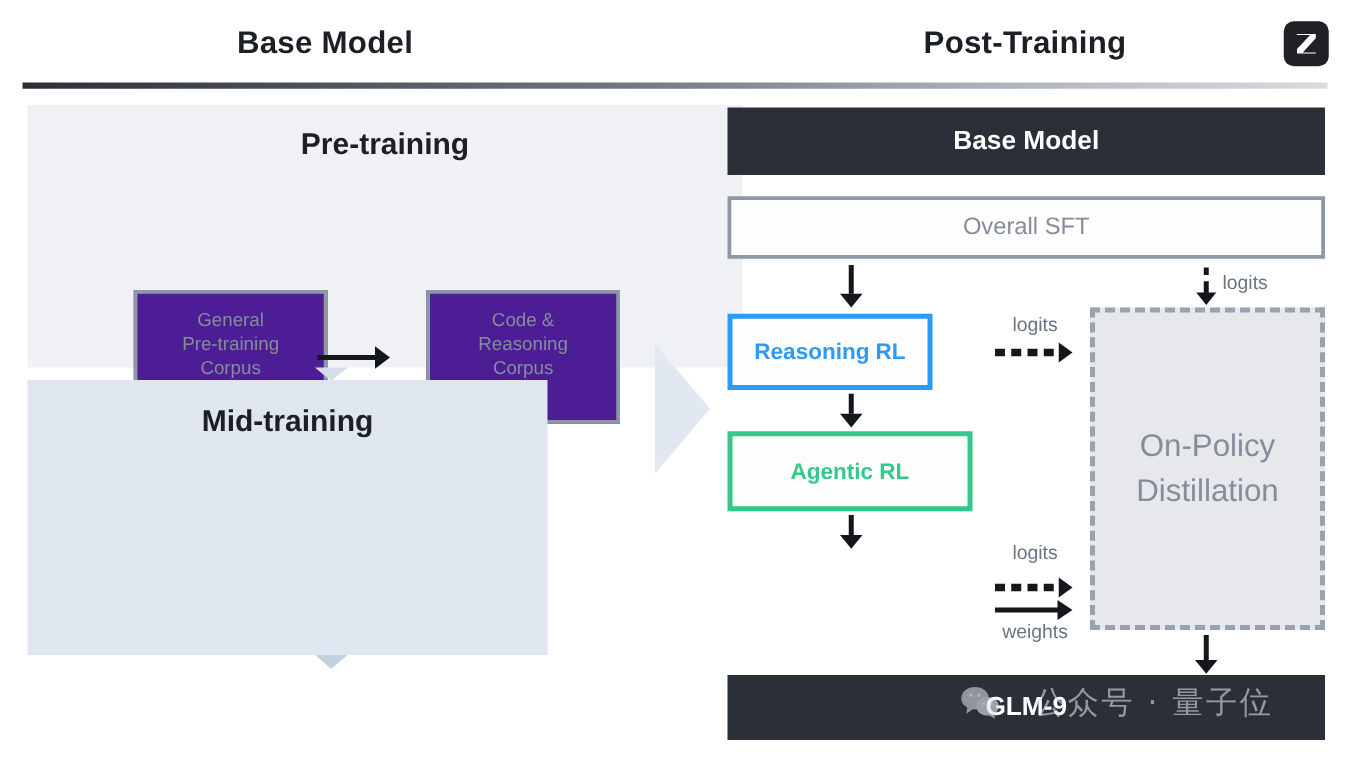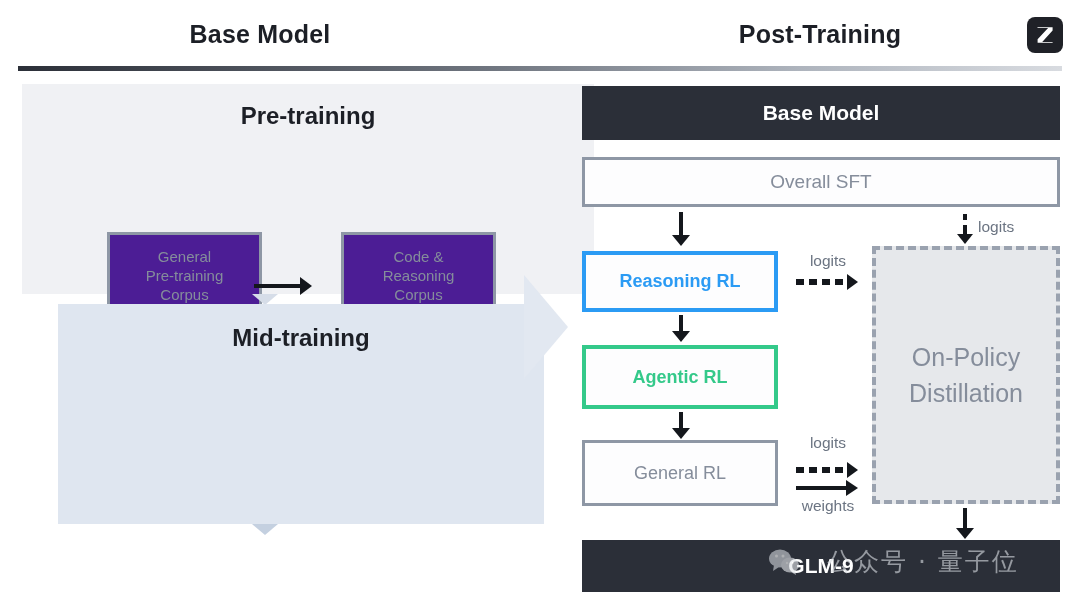--- a/index.html
+++ b/index.html
@@ -29,21 +29,21 @@
   .zlogo svg{display:block;}
 
   .divider{
     position:absolute;left:18px;top:66px;width:1044px;height:5px;
     background:linear-gradient(90deg,#2b2f38 0%,#6f757f 45%,#aeb4bd 75%,#d8dbe0 100%);
   }
 
   
   .panel{position:absolute;}
   #panel-pre{left:22px;top:84px;width:572px;height:210px;background:#f0f1f4;}
-  #panel-mid{left:22px;top:304px;width:486px;height:220px;background:#dfe6f0;margin-left:36px;}
+  #panel-mid{left:22px;top:304px;width:416px;height:220px;background:#dfe6f0;}
   #panel-sparse{left:22px;top:544px;width:486px;height:52px;background:#cfd9e6;
      display:flex;align-items:center;justify-content:center;}
 
   .panel-title{
     position:absolute;left:0;width:100%;text-align:center;
     font-size:24px;font-weight:700;color:#1c1f26;
   }
   #panel-pre .panel-title{top:18px;}
   #panel-mid .panel-title{top:20px;}
 
@@ -101,21 +101,21 @@
   #rbox-base span{color:#ffffff;font-size:21px;font-weight:700;}
 
   #rbox-sft{
     position:absolute;left:582px;top:157px;width:478px;height:50px;
     background:#fdfdfe;border:3px solid #8e97a5;box-sizing:border-box;
     display:flex;align-items:center;justify-content:center;
   }
   #rbox-sft span{color:#858d9b;font-size:19px;}
 
   #rbox-reason{
-    position:absolute;left:582px;top:251px;width:196px;height:61px;
+    position:absolute;left:582px;top:251px;width:164px;height:61px;
     background:#fdfdfe;border:4px solid #2b9bf4;box-sizing:border-box;
     display:flex;align-items:center;justify-content:center;
   }
   #rbox-reason span{color:#2b9bf4;font-size:18px;font-weight:700;}
 
   #rbox-agentic{
     position:absolute;left:582px;top:345px;width:196px;height:64px;
     background:#fdfdfe;border:4px solid #34c98a;box-sizing:border-box;
     display:flex;align-items:center;justify-content:center;
   }
@@ -288,23 +288,20 @@
 
   <div id="rbox-agentic">
     <span>Agentic RL</span>
   </div>
 
   <div class="varrow" id="varrow-3">
     <div class="shaft"></div>
       <div class="head"></div>
   </div>
 
-  <div id="rbox-general">
-    <span>General RL</span>
-  </div>
 
   <div id="rbox-distill">
     <div class="dtext">
       <div>On-Policy</div>
       <div>Distillation</div>
     </div>
   </div>
 
   <div class="elabel" id="lbl-logits-top">logits</div>
   <div id="varrow-logits">

